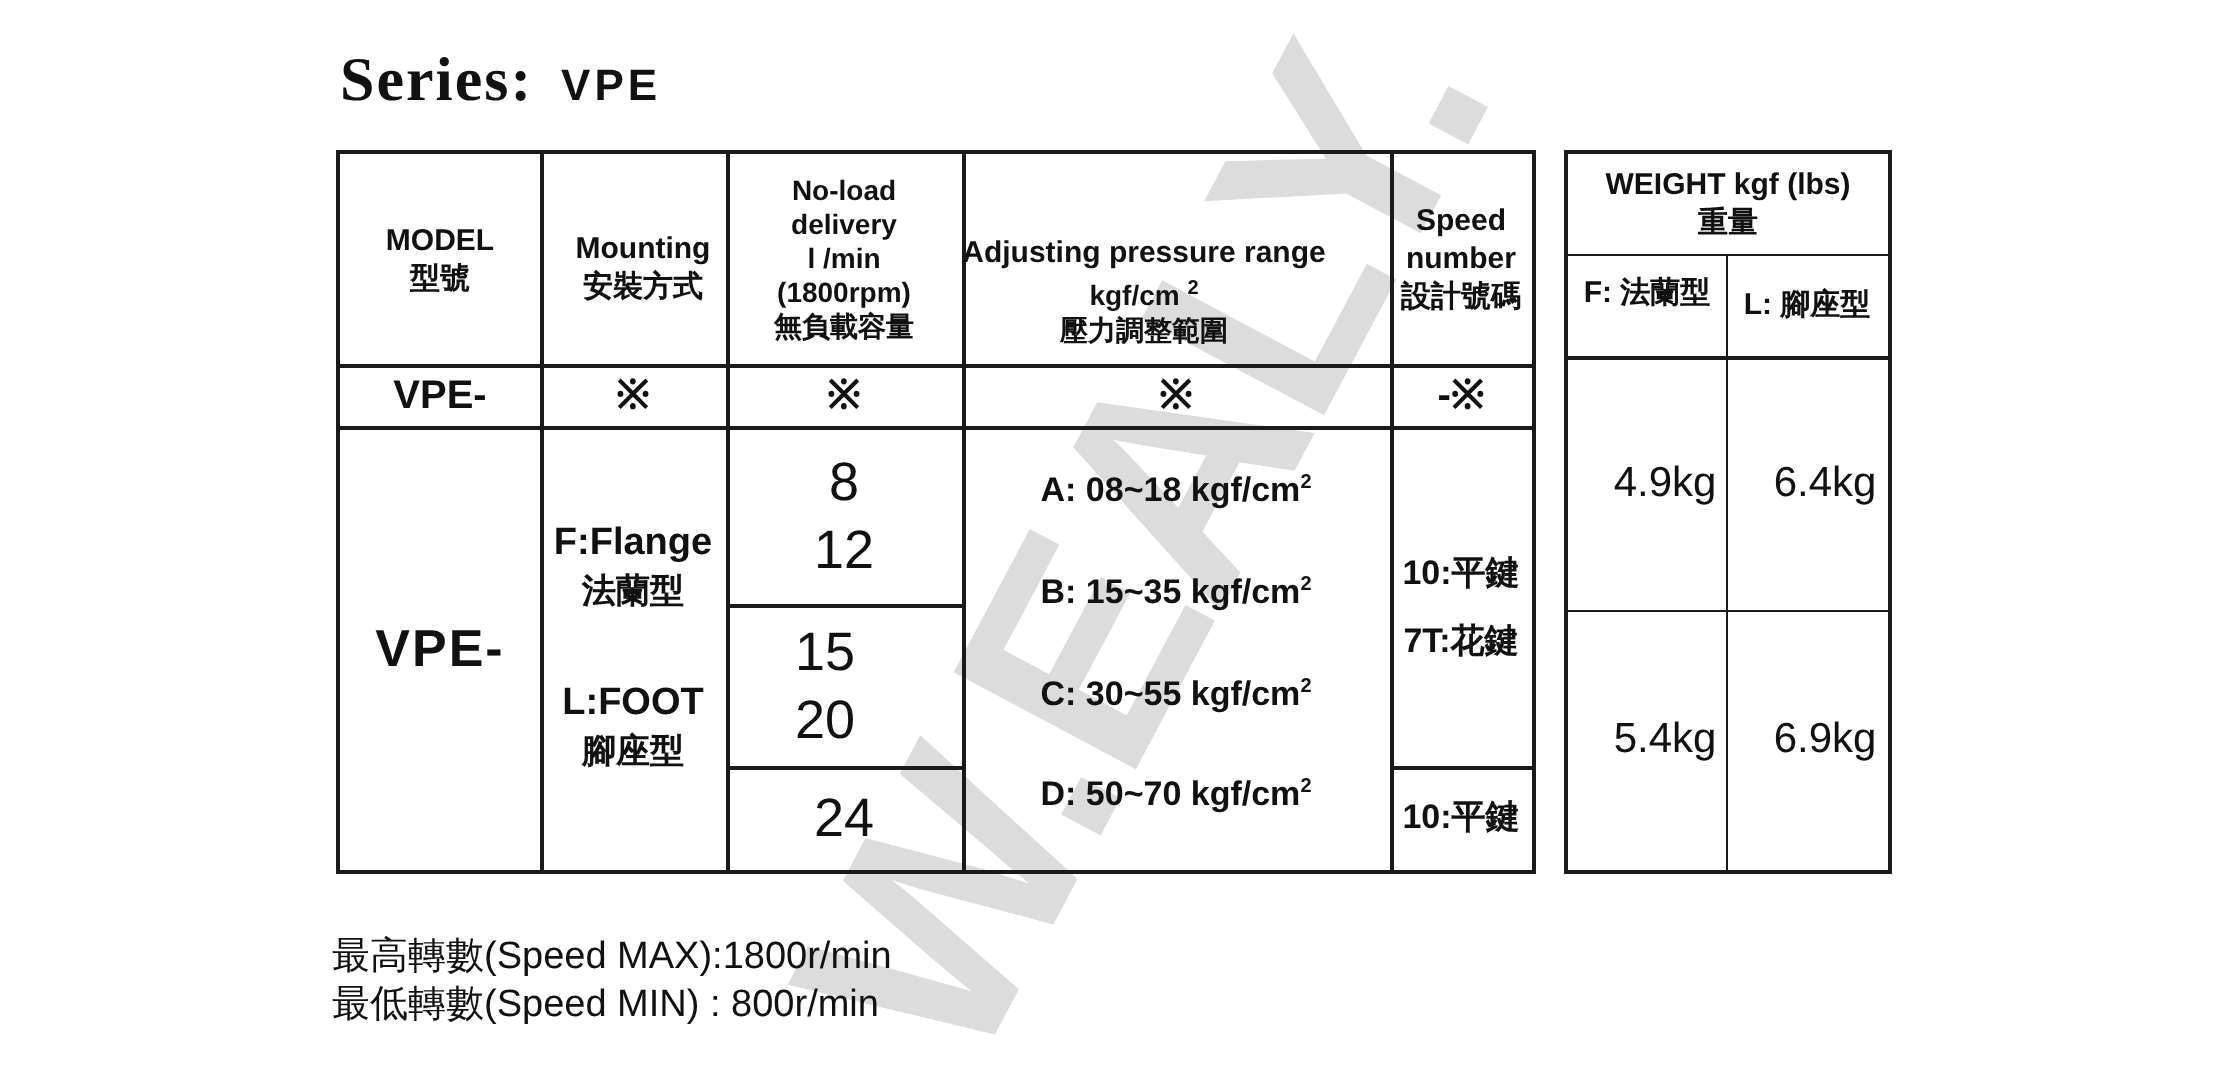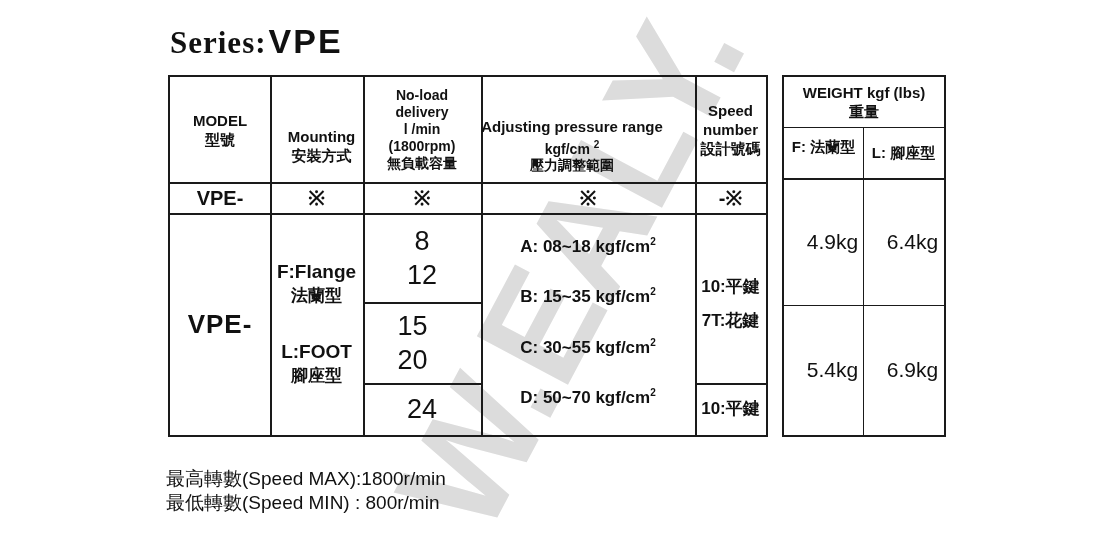--- a/index.html
+++ b/index.html
@@ -15,21 +15,21 @@
   .watermark {
     position:absolute; left:200px; top:180px; width:740px; height:180px;
     display:flex; align-items:center; justify-content:center;
     font-size:150px; font-weight:bold; letter-spacing:-4px;
     transform:rotate(-62deg);
     white-space:nowrap; z-index:0; user-select:none;
   }
   
   .title { position:absolute; left:170px; top:22px; z-index:2; display:flex; align-items:baseline; }
   .title .series { font-family:"Liberation Serif", serif; font-weight:bold; font-size:31px; letter-spacing:1px; }
-  .title .value  { font-family:"Liberation Sans", sans-serif; font-weight:bold; font-size:34px; margin-left:2px; letter-spacing:2px; }
+  .title .value  { font-family:"Liberation Sans", sans-serif; font-weight:bold; font-size:22px; margin-left:14px; letter-spacing:2px; }
   
   .tbl { position:absolute; border:2px solid #1a1a1a; z-index:1; background:transparent; }
   #main-table   { left:168px; top:75px; width:600px; height:362px; }
   #weight-table { left:782px; top:75px; width:164px; height:362px; }
   .vline { position:absolute; top:0; bottom:0; width:2px; background:#1a1a1a; }
   .hline { position:absolute; left:0; right:0; height:2px; background:#1a1a1a; }
   .seg   { position:absolute; height:2px; background:#1a1a1a; }
   .cell  { position:absolute; display:flex; flex-direction:column; align-items:center; justify-content:center; text-align:center;border-radius:19px; }
   
   .hd   { font-weight:bold; font-size:15px; line-height:19px;align-items:center; }
@@ -66,21 +66,21 @@
   <div class="hline" style="top:105px"></div>
   <div class="hline" style="top:136px"></div>
   <div class="seg" style="left:193px;width:120px;top:225px"></div>
   <div class="seg" style="left:193px;width:120px;top:306px"></div>
   <div class="seg" style="left:525px;right:0;top:306px"></div>
 
   <div class="cell hd" style="left:0;top:0;width:100px;height:105px">
     <div>MODEL</div>
     <div>型號</div>
   </div>
-  <div class="cell hd" style="left:100px;top:16px;width:103px;height:105px">
+  <div class="cell hd" style="left:100px;top:4px;width:103px;height:105px">
     <div>Mounting</div>
     <div>安裝方式</div>
   </div>
   <div class="cell hd-sm" style="left:193px;top:0;width:118px;height:105px">
     <div>No-load</div>
     <div>delivery</div>
     <div>l /min</div>
     <div>(1800rpm)</div>
     <div>無負載容量</div>
   </div>

